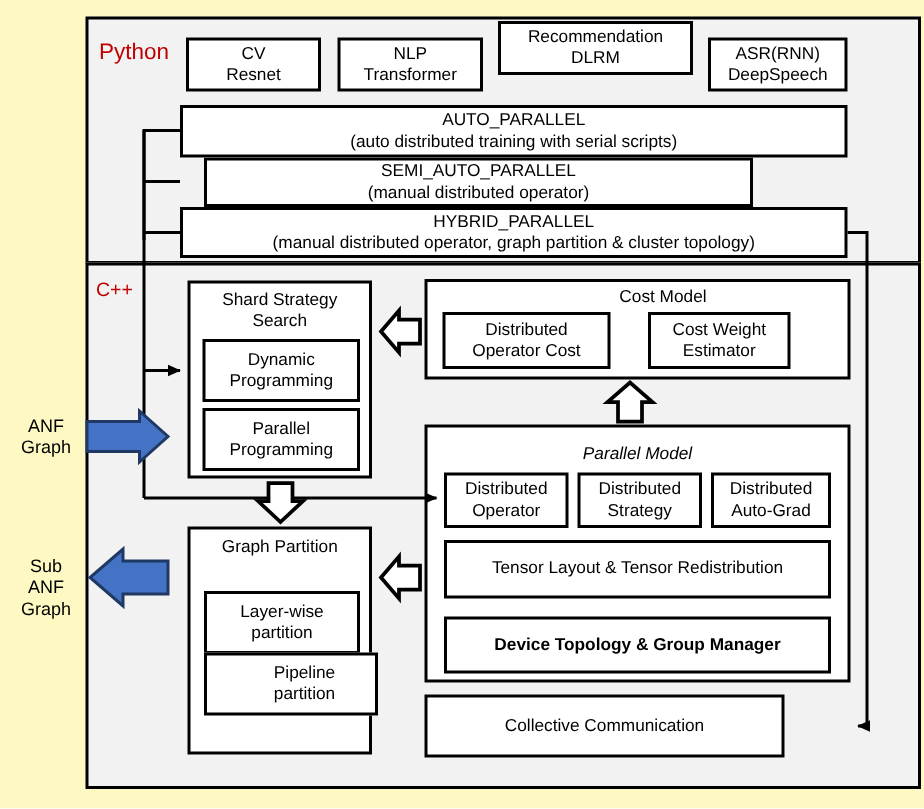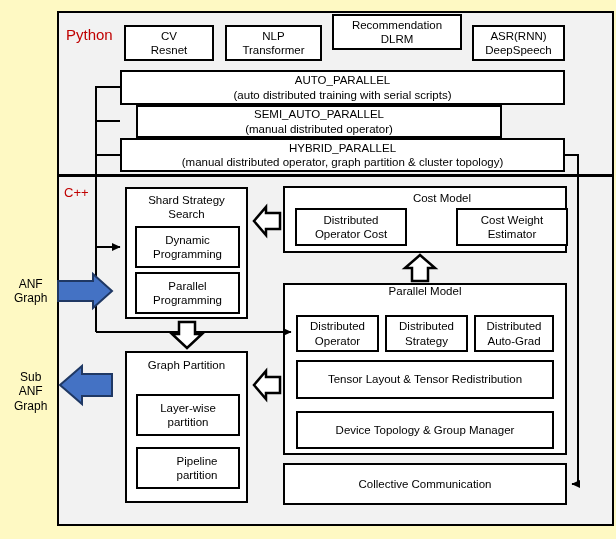--- a/index.html
+++ b/index.html
@@ -87,39 +87,39 @@
   
   #g-shard { left: 125px; top: 187px; width: 123px; height: 132px; }
   #g-shard .group-title { top: 5px; }
   #shard-dp { left: 135px; top: 226px; width: 105px; height: 42px; }
   #shard-rp { left: 135px; top: 272px; width: 105px; height: 42px; }
 
   
   #g-cost { left: 283px; top: 186px; width: 284px; height: 67px; }
   #g-cost .group-title { top: 4px; margin-left: 34px; }
   #cost-doc { left: 295px; top: 208px; width: 112px; height: 38px; }
-  #cost-cwe { left: 456px; top: 208px; width: 112px; height: 38px; }
+  #cost-cwe { left: 432px; top: 208px; width: 95px; height: 38px; }
 
   
   #g-parallel { left: 283px; top: 283px; width: 284px; height: 172px; }
-  #g-parallel .group-title { top: 0; }
+  #g-parallel .group-title { top: 12px; font-style: italic; }
   #pm-dop  { left: 296px; top: 315px; width: 83px; height: 37px; }
   #pm-dopt { left: 385px; top: 315px; width: 83px; height: 37px; }
   #pm-dag  { left: 474px; top: 315px; width: 80px; height: 37px; }
   #pm-tensor { left: 296px; top: 360px; width: 258px; height: 39px; }
-  #pm-device { left: 296px; top: 411px; width: 258px; height: 38px; }
-
-  
-  #collective { left: 283px; top: 463px; width: 284px; height: 42px; }
+  #pm-device { left: 296px; top: 411px; width: 258px; height: 38px; font-weight: bold; }
+
+  
+  #collective { left: 283px; top: 463px; width: 240px; height: 42px; }
 
   
   #g-graph { left: 125px; top: 351px; width: 123px; height: 152px; }
   #g-graph .group-title { top: 6px; }
   #gp-layer { left: 136px; top: 394px; width: 104px; height: 42px; }
-  #gp-pipe  { left: 136px; top: 447px; width: 104px; height: 42px; padding-left: 20px; }
+  #gp-pipe  { left: 136px; top: 435px; width: 116px; height: 42px; padding-left: 20px; }
 
   
   .io-label {
     position: absolute;
     font-size: 12px;
     line-height: 1.2;
     color: #000000;
     text-align: center;
     white-space: pre-line;
   }

